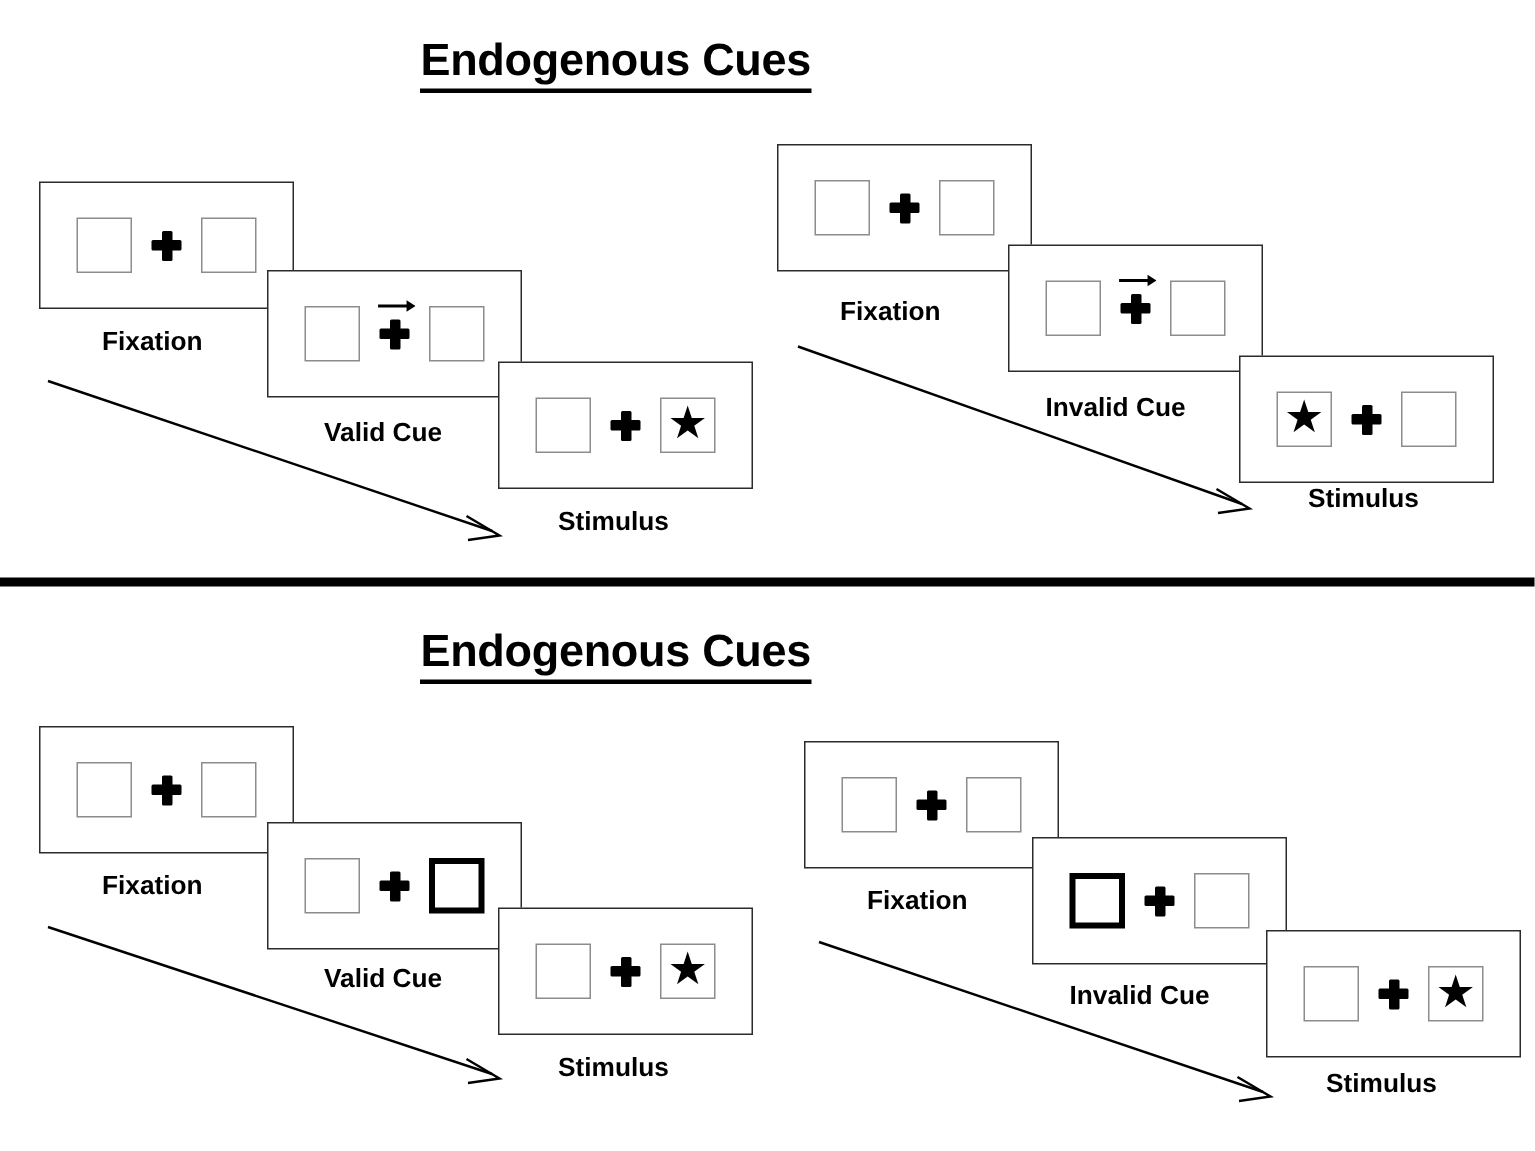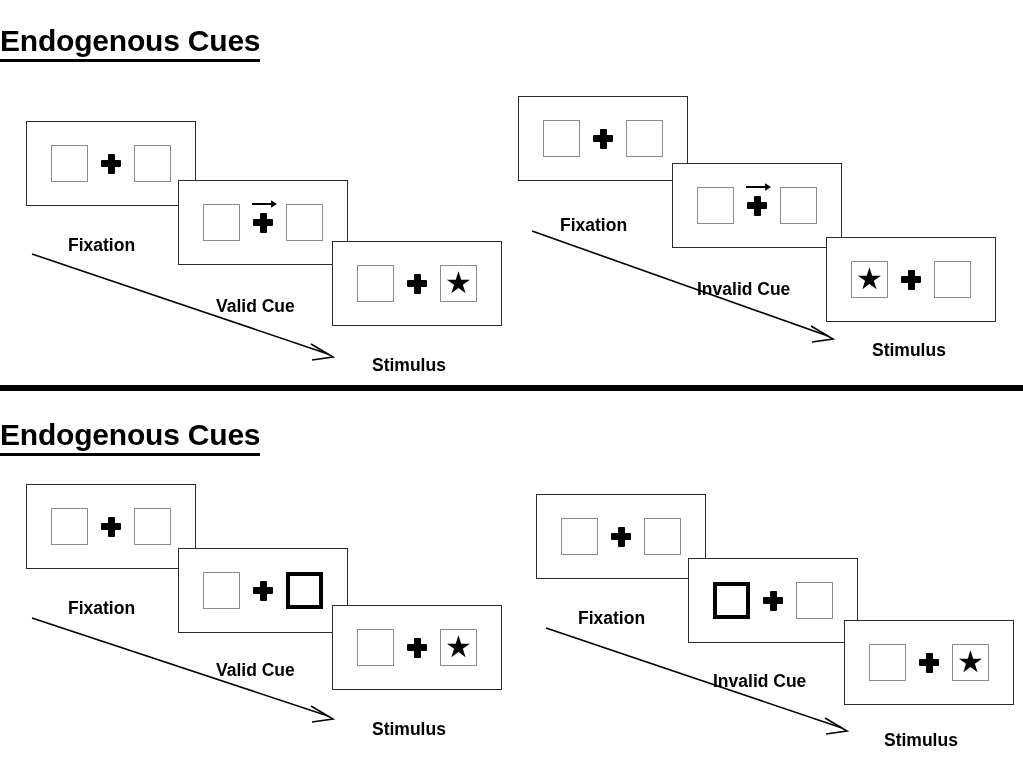--- a/index.html
+++ b/index.html
@@ -15,21 +15,21 @@
     overflow: hidden;
     font-family: "Liberation Sans", sans-serif;
     color: #000000;
   }
 
   
   .section-title {
     position: absolute;
     left: 0;
     width: 821px;
-    text-align: left;
+    text-align: center;
     font-size: 30px;
     font-weight: bold;
     letter-spacing: -0.2px;
     color: #000;
   }
   .section-title span {
     border-bottom: 3px solid #000;
     padding-bottom: 1px;
     display: inline-block;
   }
@@ -127,21 +127,20 @@
     height: 10px;
   }
 
   
   .stage-label {
     position: absolute;
     font-size: 17.5px;
     font-weight: bold;
     white-space: nowrap;
     color: #000;
-    margin-top: 18px;
   }
 
   
   .time-arrow {
     position: absolute;
     overflow: visible;
   }
 
   
   #endo-valid-fixation { left: 26px;  top: 121px; width: 170px; height: 85px; }

